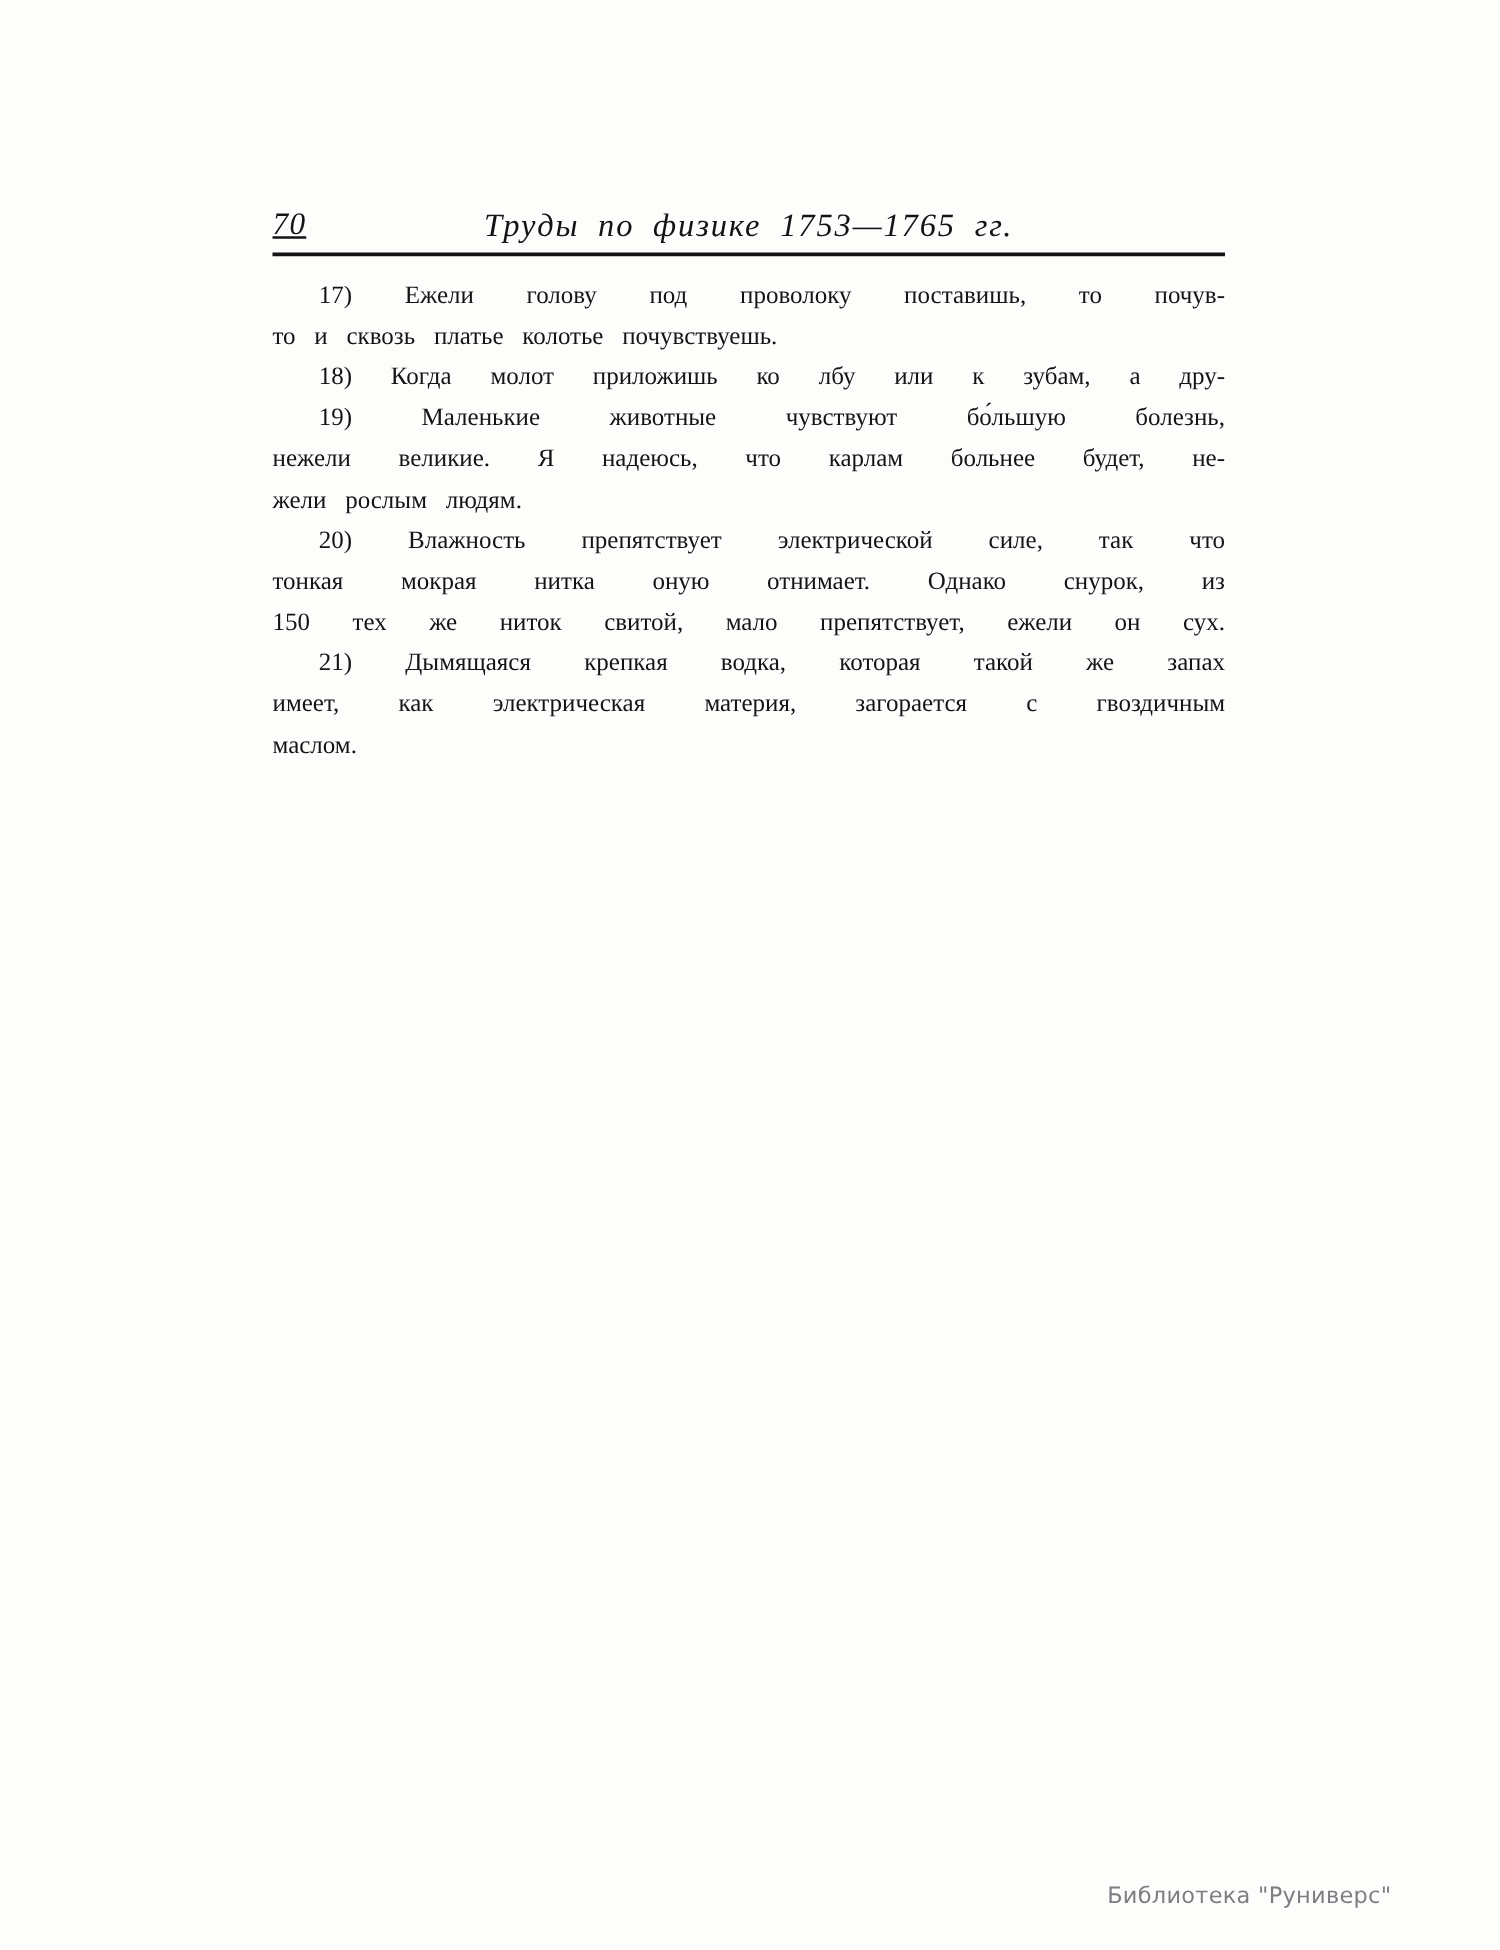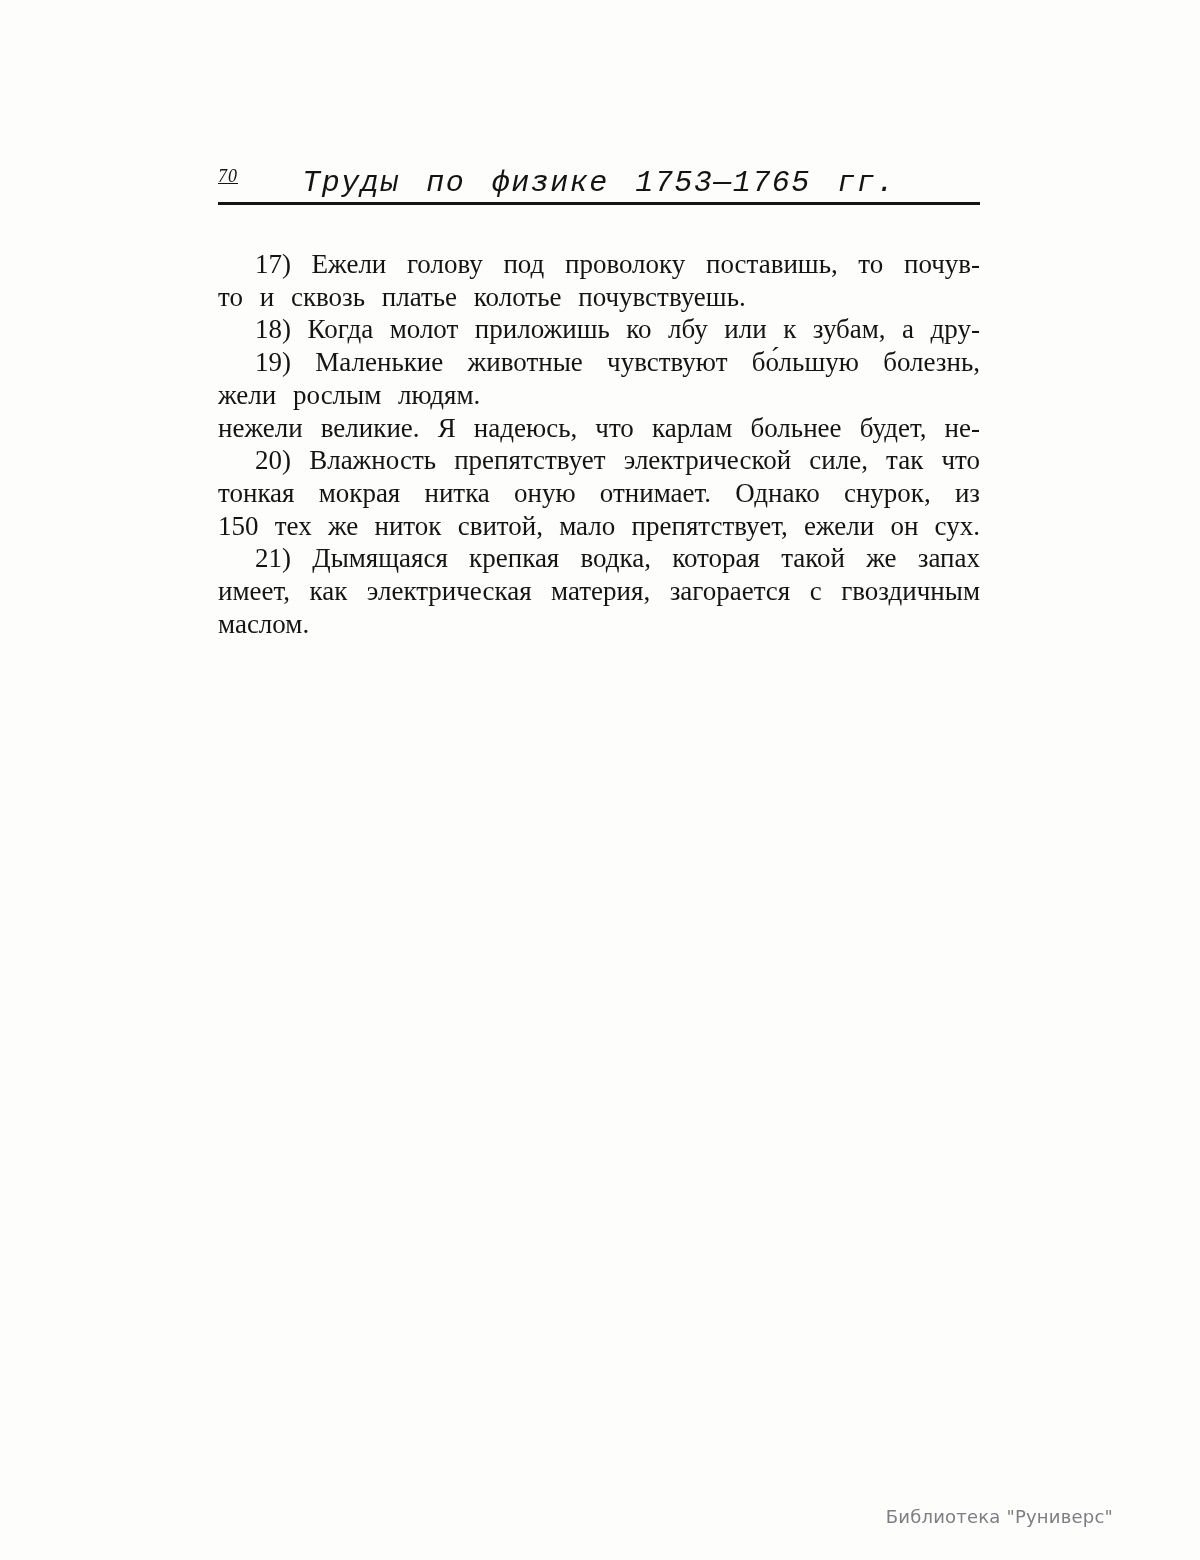--- a/index.html
+++ b/index.html
@@ -23,42 +23,41 @@
   }
   .header {
     position: relative;
     height: 32px;
   }
   .page-num {
     position: absolute;
     left: 0;
     top: 0;
     font-style: italic;
-    font-size: 18px;
+    font-size: 25px;
     letter-spacing: 1px;
     text-decoration: underline;
   }
   .running-title {
     display: block;
     text-align: center;
     font-style: italic;
-    font-size: 30px;
+    font-size: 26px;
     letter-spacing: 1.5px;
     word-spacing: 7px;
     white-space: nowrap;
-    font-family: Liberation Mono, monospace;
   }
   .rule {
     height: 3px;
     background: #151515;
     margin-top: 4px;
   }
   .body-text {
-    margin-top: 43px;
-    font-size: 27px;
+    margin-top: 15px;
+    font-size: 20px;
     line-height: 32.7px;
   }
   .para {
     margin: 0;
     padding: 0;
   }
   .line {
     display: block;
     white-space: nowrap;
   }
@@ -101,22 +100,22 @@
         <span class="line j indent">17) Ежели голову под проволоку поставишь, то почув-</span>
         <span class="line last">то и сквозь платье колотье почувствуешь.</span>
       </p>
 
       <p class="para">
         <span class="line j indent">18) Когда молот приложишь ко лбу или к зубам, а дру-</span>
       </p>
 
       <p class="para">
         <span class="line j indent">19) Маленькие животные чувствуют бо́льшую болезнь,</span>
+        <span class="line j">нежели великие. Я надеюсь, что карлам больнее будет, не-</span>
         <span class="line last">жели рослым людям.</span>
-        <span class="line j">нежели великие. Я надеюсь, что карлам больнее будет, не-</span>
       </p>
 
       <p class="para">
         <span class="line j indent">20) Влажность препятствует электрической силе, так что</span>
         <span class="line j">тонкая мокрая нитка оную отнимает. Однако снурок, из</span>
         <span class="line j">150 тех же ниток свитой, мало препятствует, ежели он сух.</span>
       </p>
 
       <p class="para">
         <span class="line j indent">21) Дымящаяся крепкая водка, которая такой же запах</span>

